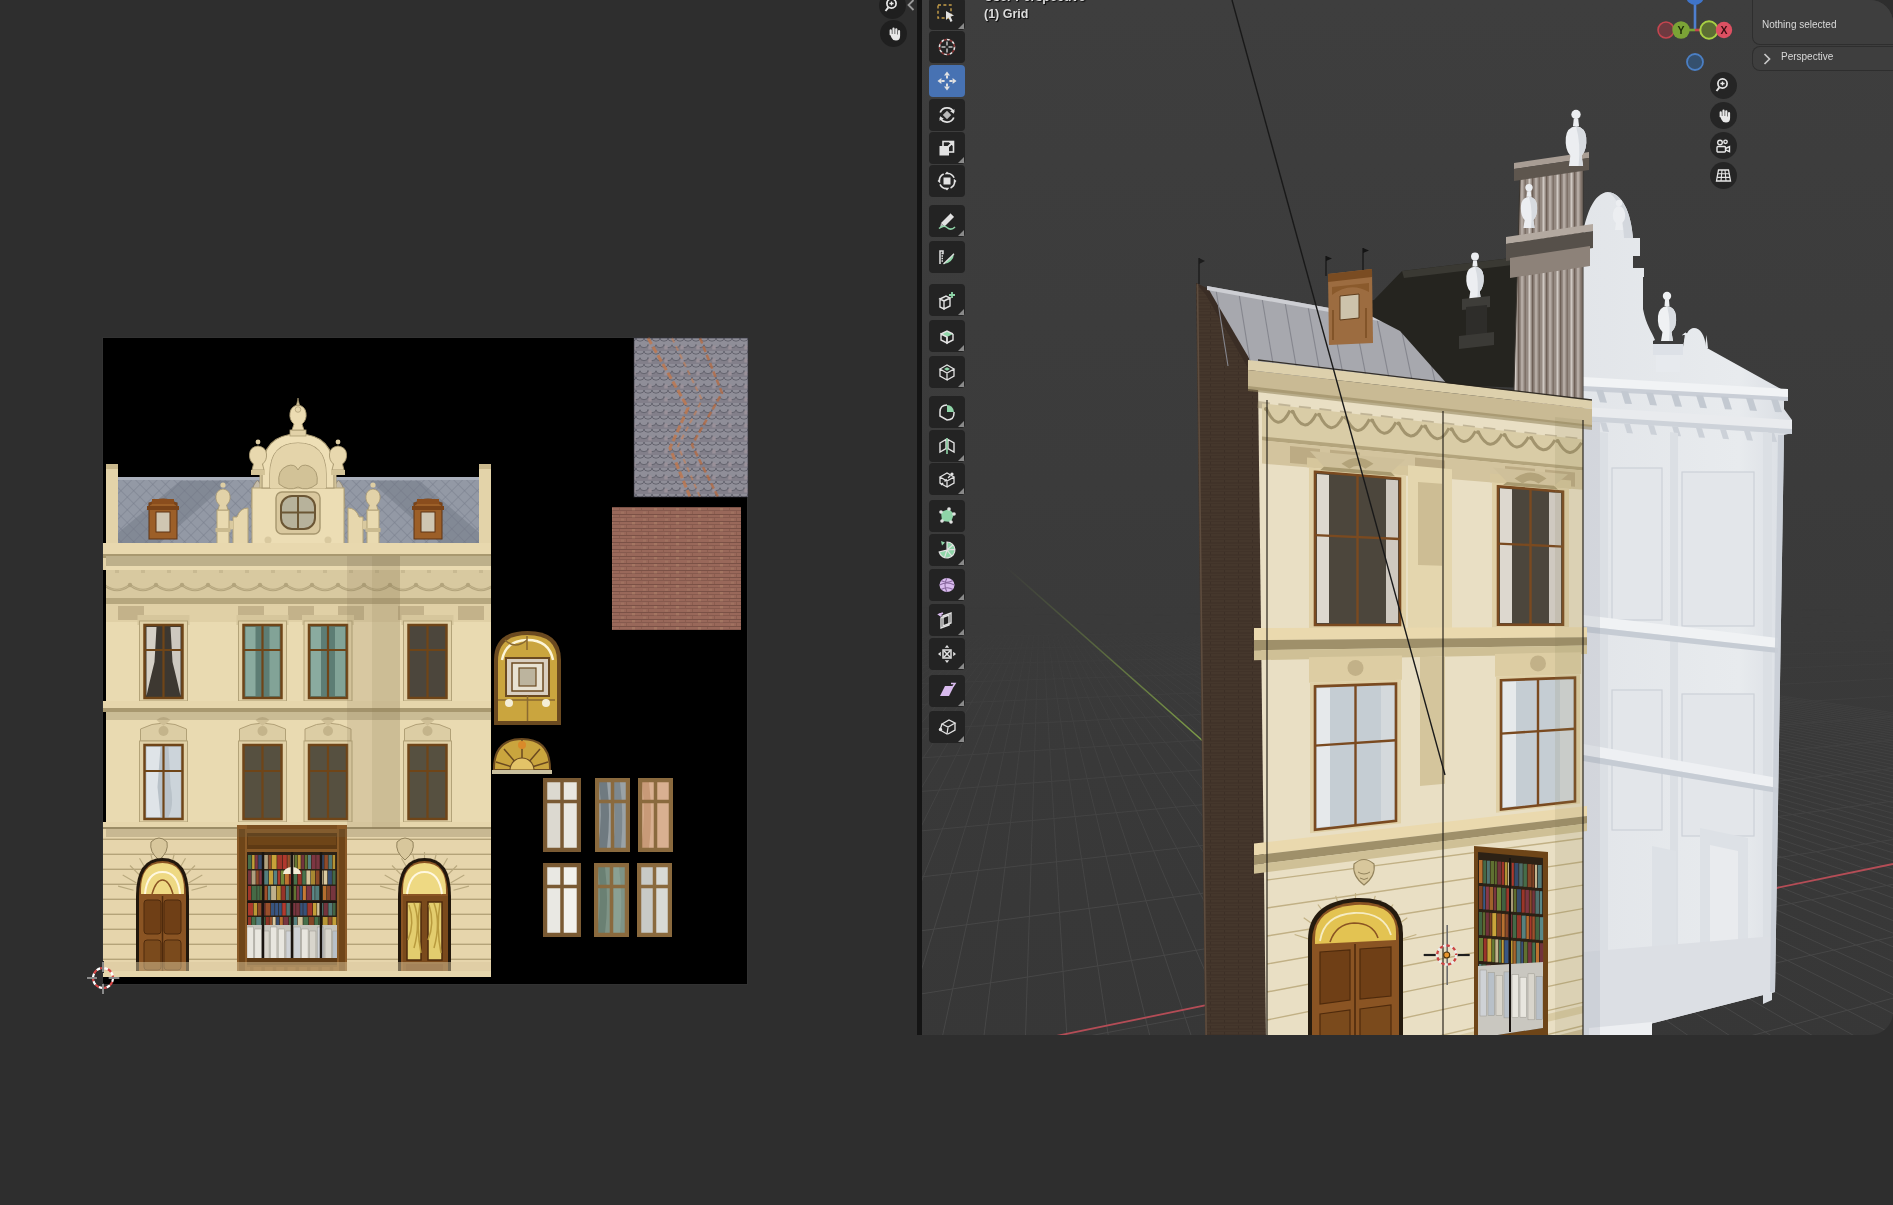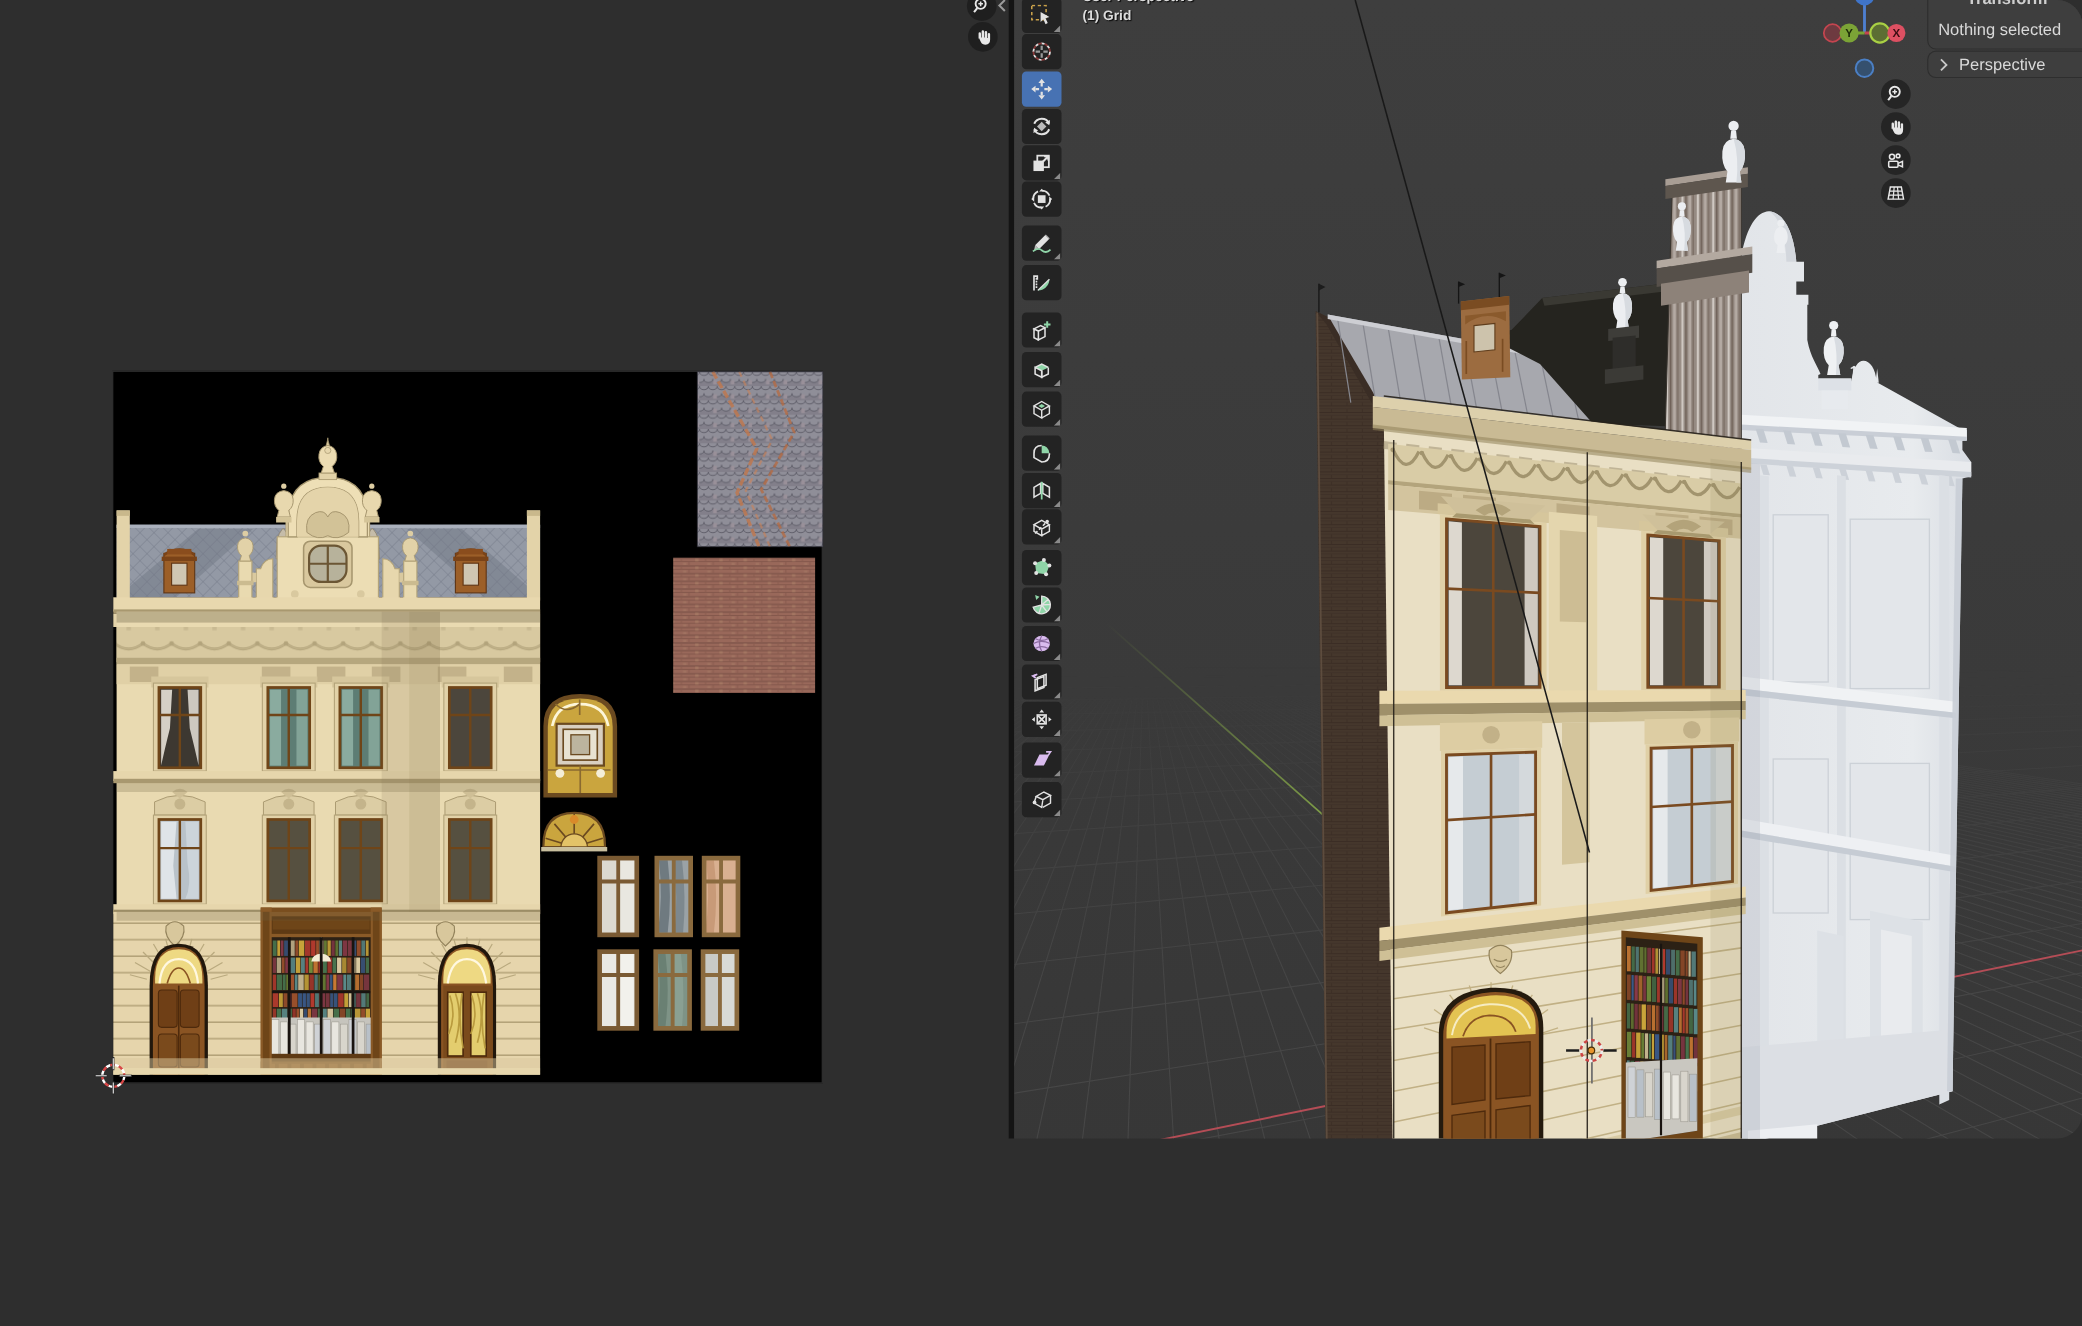--- a/index.html
+++ b/index.html
@@ -1,20 +1,20 @@
 <!DOCTYPE html>
 <html><head><meta charset="utf-8">
 <style>
  html,body{margin:0;padding:0;background:#2e2e2e;width:1893px;height:1205px;overflow:hidden;
    font-family:"Liberation Sans",sans-serif;}
  .abs{position:absolute;}
  #stage{position:relative;width:1893px;height:1035px;overflow:hidden;border-radius:23px;}
  .hdrtxt{position:absolute;color:#dcdcdc;font-size:12.5px;font-weight:bold;
    text-shadow:1px 1px 1px rgba(0,0,0,.85);}
- .rptxt{position:absolute;color:#d9d9d9;font-size:15px;}
+ .rptxt{position:absolute;color:#d9d9d9;font-size:10px;}
 </style></head><body>
 <div id="stage">
 
 <svg class="abs" style="left:0;top:0" width="917" height="1205" viewBox="0 0 917 1205">
 <rect x="102" y="337" width="646" height="648" fill="#000"></rect>
 <rect x="102.5" y="337.5" width="645" height="647" fill="none" stroke="#4d4d4d" stroke-width="1" opacity="0.65"></rect>
 <defs>
 <pattern id="rooflat" width="9" height="9" patternUnits="userSpaceOnUse" patternTransform="rotate(45)">
  <rect width="9" height="9" fill="#9399a5"></rect>
  <path d="M0 0H9M0 0V9" stroke="#787e8c" stroke-width="1"></path>

